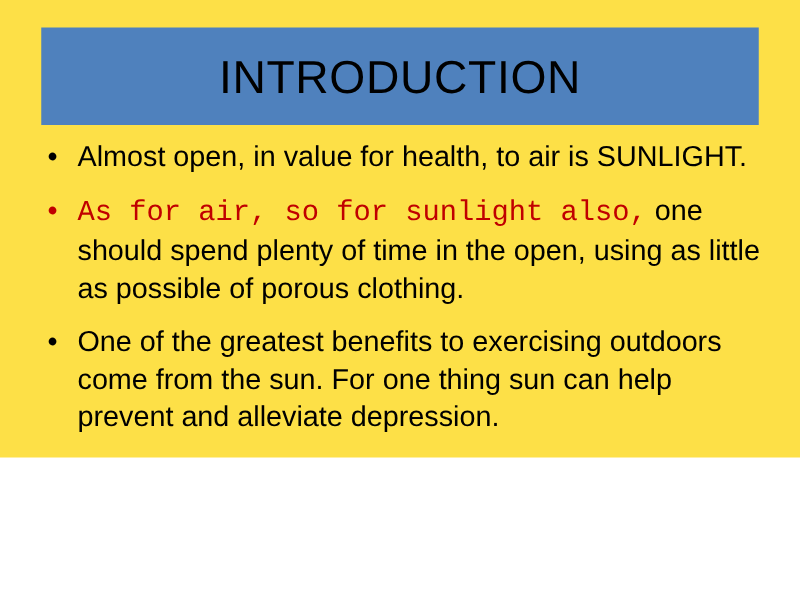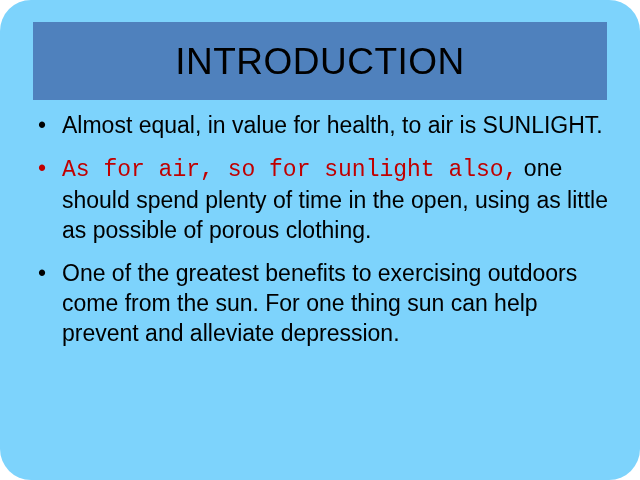--- a/index.html
+++ b/index.html
@@ -9,23 +9,22 @@
   body {
     width: 640px;
     height: 480px;
     background: #ffffff;
     font-family: "Liberation Sans", sans-serif;
     overflow: hidden;
   }
   .slide {
     position: relative;
     width: 640px;
-    height: 480px;
-    background: #7dd3fc;
-    border-radius: 31px;
+    height: 366px;
+    background: #fde047;
   }
 
   
   .title-banner {
     position: absolute;
     left: 33px;
     top: 22px;
     width: 574px;
     height: 78px;
     background: #4f81bd;
@@ -89,21 +88,21 @@
 <div class="slide">
 
   <div class="title-banner">
     <div class="title-text">INTRODUCTION</div>
   </div>
 
   <div class="body-list">
 
     <div class="bullet-item">
       <span class="bullet-marker">•</span>
-      <span class="bullet-text"><span>Almost equal, in value for health, to air is SUNLIGHT.</span></span>
+      <span class="bullet-text"><span>Almost open, in value for health, to air is SUNLIGHT.</span></span>
     </div>
 
     <div class="bullet-item">
       <span class="bullet-marker red">•</span>
       <span class="bullet-text"><span class="hl-red">As for air, so for sunlight also,</span><span> one should spend plenty of time in the open, using as little as possible of porous clothing.</span></span>
     </div>
 
     <div class="bullet-item">
       <span class="bullet-marker">•</span>
       <span class="bullet-text"><span>One of the greatest benefits to exercising outdoors come from the sun. For one thing sun can help prevent and alleviate depression.</span></span>

